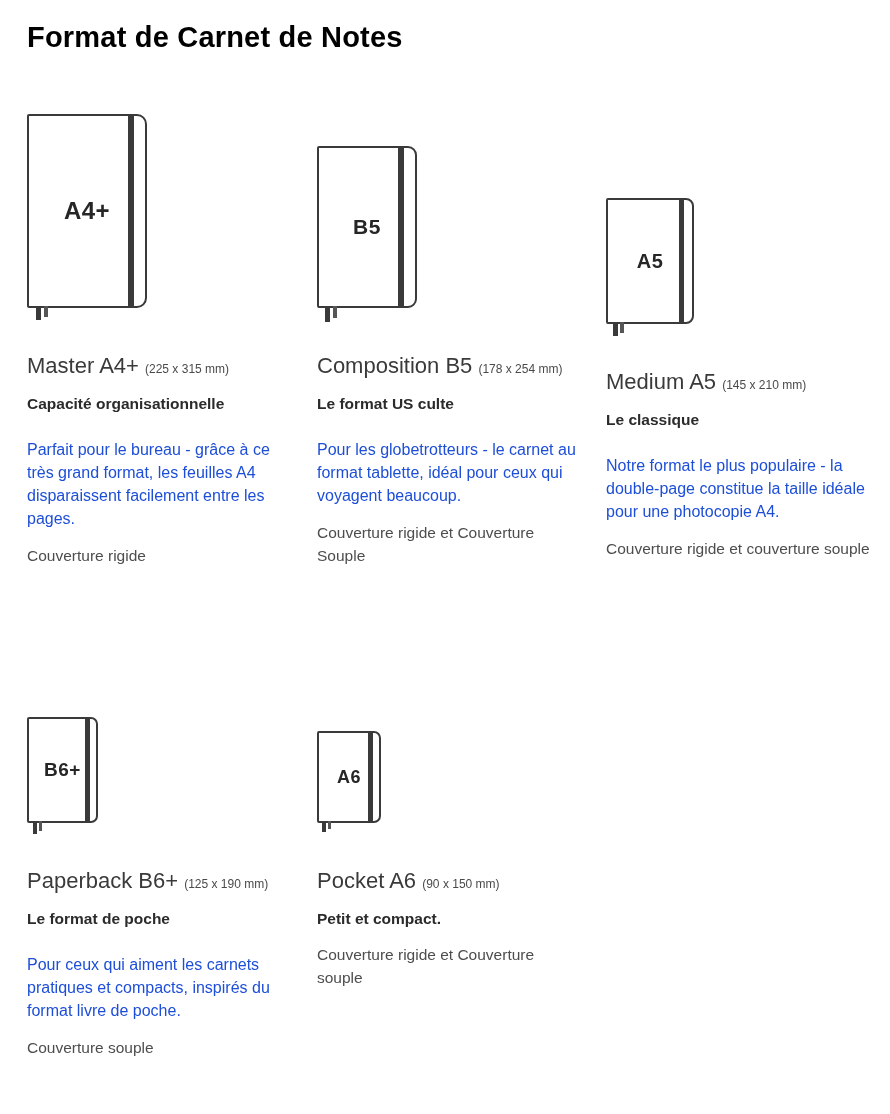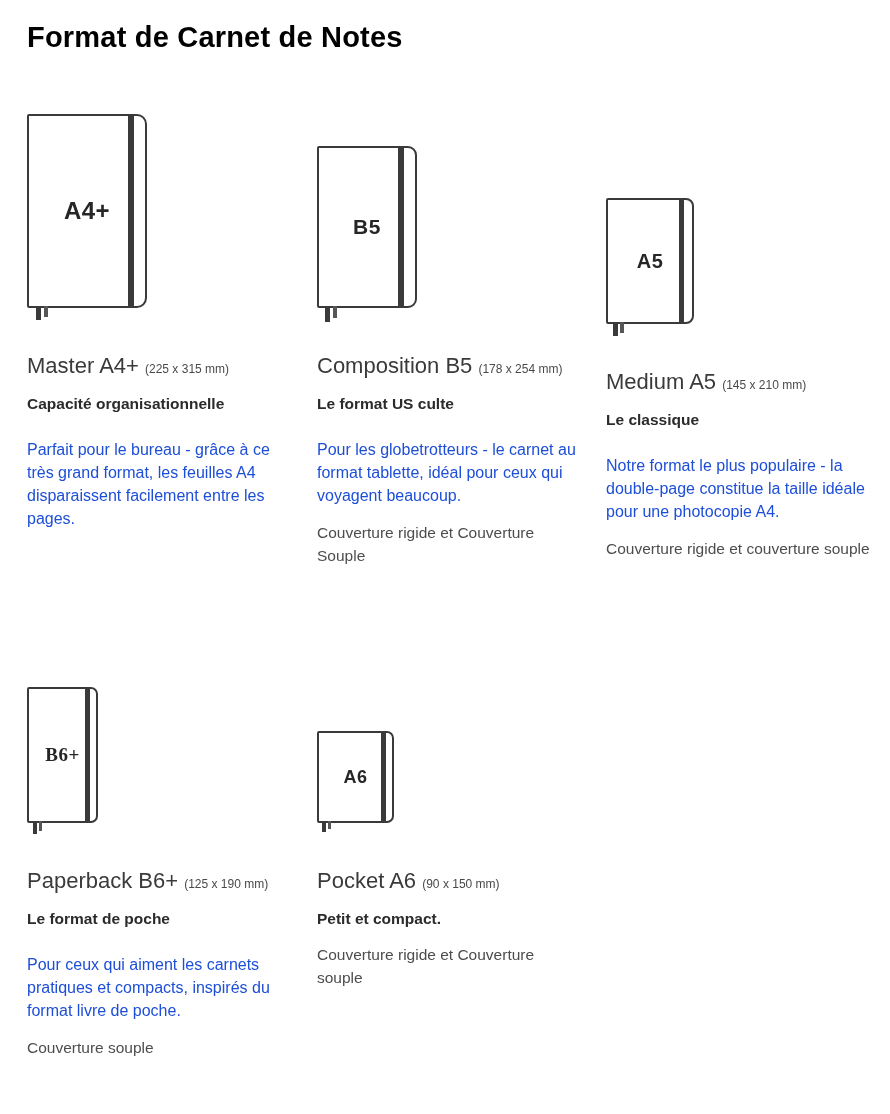--- a/index.html
+++ b/index.html
@@ -35,22 +35,22 @@
   .nb {
     position: absolute; left: 0; bottom: 15px;
     box-sizing: border-box;
     border: 2px solid #3a3a3a;
     background: #ffffff;
     display: flex; align-items: center; justify-content: center;
   }
   .nb-a4 { width: 120px; height: 194px; border-radius: 2px 10px 10px 2px; }
   .nb-b5 { width: 100px; height: 162px; border-radius: 2px 9px 9px 2px; margin-top: 48px; }
   .nb-a5 { width: 88px;  height: 126px; border-radius: 2px 8px 8px 2px; }
-  .nb-b6 { width: 71px;  height: 136px; border-radius: 2px 7px 7px 2px; font-family: Liberation Serif, serif; }
-  .nb-a6 { width: 77px;  height: 92px;  border-radius: 2px 7px 7px 2px; }
+  .nb-b6 { width: 71px;  height: 106px; border-radius: 2px 7px 7px 2px; }
+  .nb-a6 { width: 64px;  height: 92px;  border-radius: 2px 7px 7px 2px; }
 
   .band { position: absolute; top: 0; bottom: 0; background: #3a3a3a; }
   .nb-a4 .band { width: 6px; right: 11px; }
   .nb-b5 .band { width: 6px; right: 11px; }
   .nb-a5 .band { width: 5px; right: 8px; }
   .nb-b6 .band { width: 5px; right: 6px; }
   .nb-a6 .band { width: 5px; right: 6px; }
 
   .nb-label {
     font-weight: 700;
@@ -119,20 +119,21 @@
     <div class="nb nb-a4">
       <span class="band"></span>
       <span class="nb-label">A4+</span>
       <span class="ribbon r1"></span>
       <span class="ribbon r2"></span>
     </div>
   </div>
   <h2 class="nb-title"><span>Master A4+</span> <span class="size">(225 x 315 mm)</span></h2>
   <h3 class="nb-sub">Capacité organisationnelle</h3>
   <p class="desc">Parfait pour le bureau - grâce à ce très grand format, les feuilles A4 disparaissent facilement entre les pages.</p>
+  <p class="cover">Couverture rigide</p>
 </section>
 
 <section class="card card-2 row1">
   <div class="figure">
     <div class="nb nb-b5">
       <span class="band"></span>
       <span class="nb-label">B5</span>
       <span class="ribbon r1"></span>
       <span class="ribbon r2"></span>
     </div>

